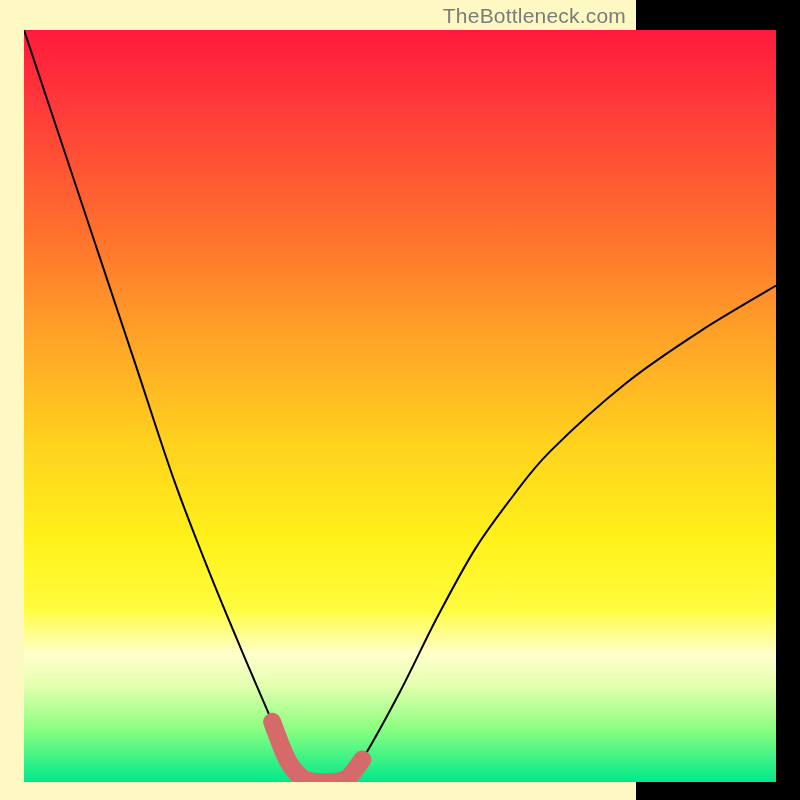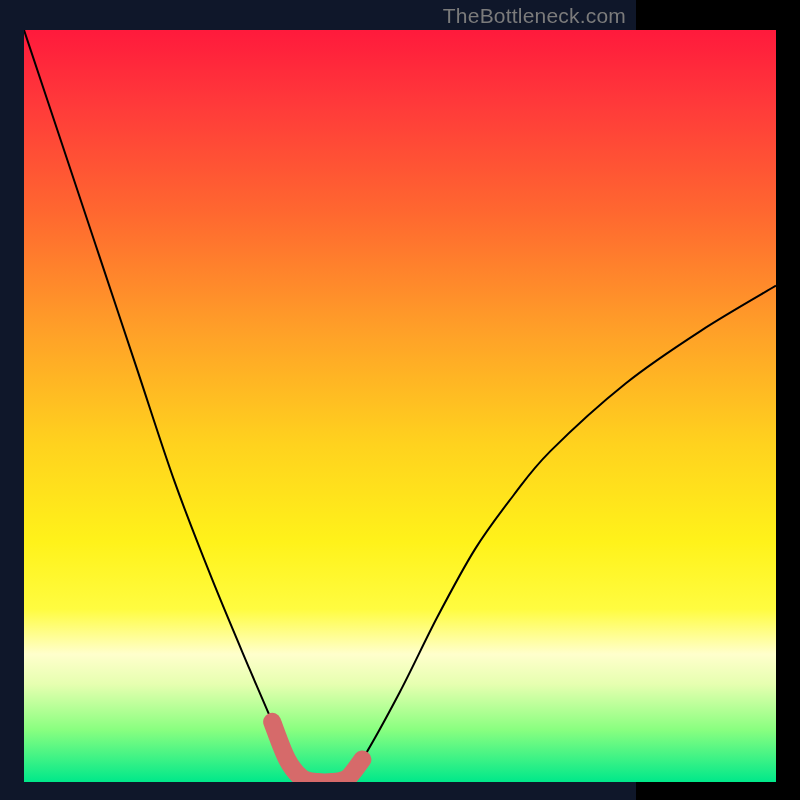--- a/index.html
+++ b/index.html
@@ -10,21 +10,21 @@
     background: #000;
     overflow: hidden;
     font-family: Arial, Helvetica, sans-serif;
   }
   .frame {
     position: absolute;
     left: 0;
     top: 0;
     width: 636px;
     height: 800px;
-    background: #0f172a;
+    background: #fef9c3;
   }
   .plot {
     position: absolute;
     left: 24px;
     top: 30px;
     width: 752px;
     height: 752px;
     overflow: hidden;
   }
   .gradient {

